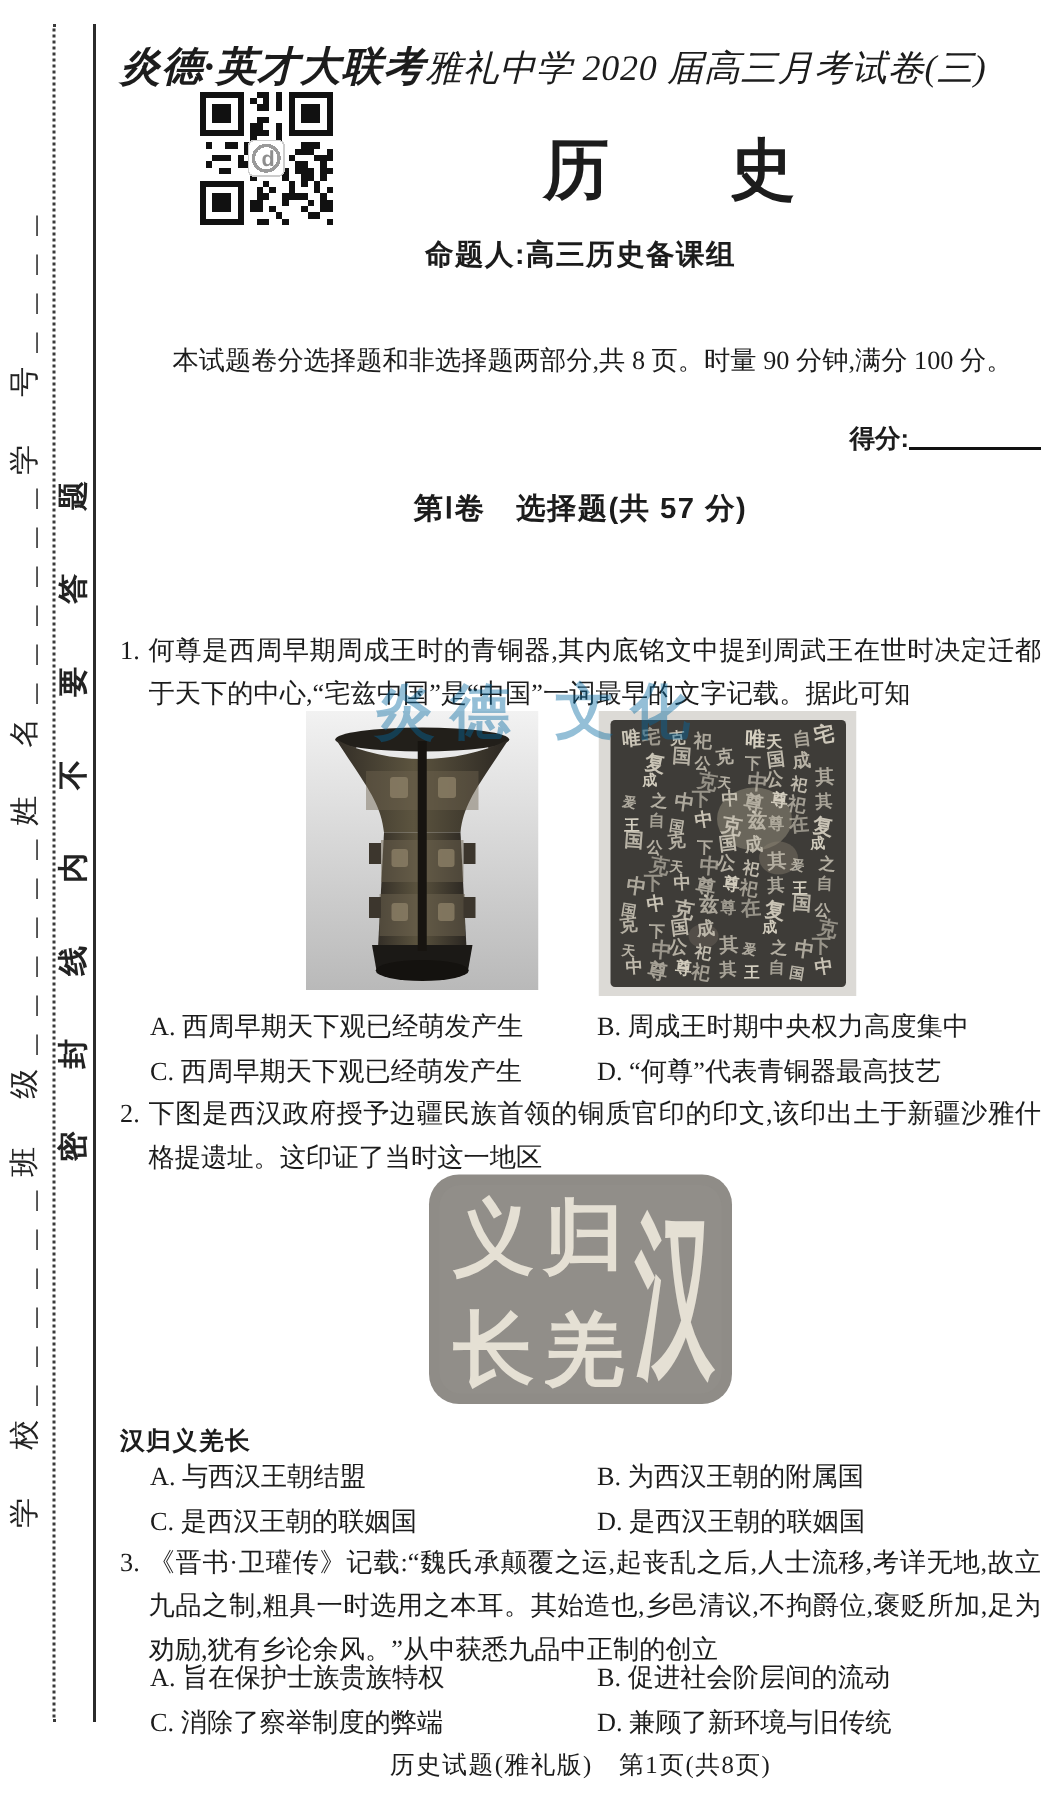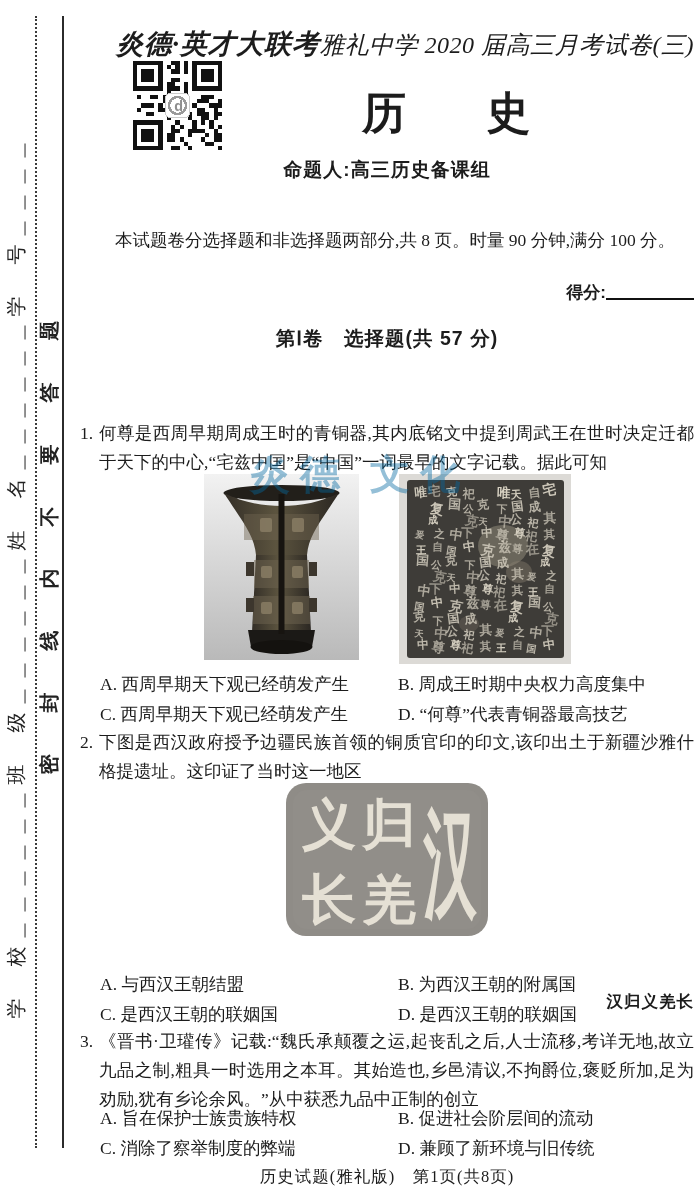--- a/index.html
+++ b/index.html
@@ -12,21 +12,21 @@
   .v-dotted{position:absolute;left:35px;top:16px;height:1132px;width:0;border-left:2px dotted #3a3a3a;}
   .rot{position:absolute;transform:rotate(-90deg);white-space:nowrap;text-align:center;
        font-family:"Liberation Serif",serif;color:#222;}
   .student-fields{width:1000px;left:-484px;top:563px;font-size:20px;letter-spacing:6px;}
   .seal-line{width:460px;left:-181px;top:531px;font-size:20px;letter-spacing:11px;font-weight:bold;}
 
   
   .abs{position:absolute;}
   .main-l{left:80px;width:614px;}
 
-  .header-title{top:26px;text-align:right;white-space:nowrap;font-size:24px;}
+  .header-title{top:26px;text-align:left;white-space:nowrap;font-size:24px;}
   .brand{font-weight:bold;font-style:italic;font-size:27px;letter-spacing:1px;}
   .exam-rest{font-style:italic;letter-spacing:0.5px;}
 
   .qr{left:133px;top:61px;width:89px;height:89px;}
   .subject-row{top:84px;text-align:center;padding-left:60px;font-weight:bold;
                font-family:"Liberation Sans",sans-serif;font-size:44px;letter-spacing:2px;}
   .subject-row .gap{display:inline-block;width:78px;}
   .setter{top:157px;text-align:center;padding-right:28px;font-family:"Liberation Sans",sans-serif;
           font-weight:bold;font-size:19px;letter-spacing:1px;}
 
@@ -48,21 +48,21 @@
   .q1{top:419px;} .q2{top:728px;} .q3{top:1027px;line-height:29px;}
 
   .figures{top:474px;display:flex;justify-content:center;gap:40px;align-items:flex-start;}
   .figures svg{display:block;}
 
   .opts{display:grid;grid-template-columns:298px 1fr;padding-left:20px;font-size:17.5px;}
   .opts div{height:30px;line-height:26px;white-space:nowrap;}
   .opts1{top:671px;} .opts2{top:971px;} .opts3{top:1105px;}
 
   .seal-fig{top:780px;text-align:center;}
-  .seal-caption{top:991px;text-align:right;font-weight:bold;font-size:16.5px;letter-spacing:1px;}
+  .seal-caption{top:950px;text-align:left;font-weight:bold;font-size:16.5px;letter-spacing:1px;}
 
   .watermark{left:250px;top:447px;font-size:40px;font-weight:bold;letter-spacing:10px;
              color:#0369a1;opacity:0.42;z-index:3;pointer-events:none;}
 
   .footer{top:1166px;text-align:center;font-size:16.5px;letter-spacing:1px;}
 </style>
 </head>
 <body>
 
 <div class="page">

